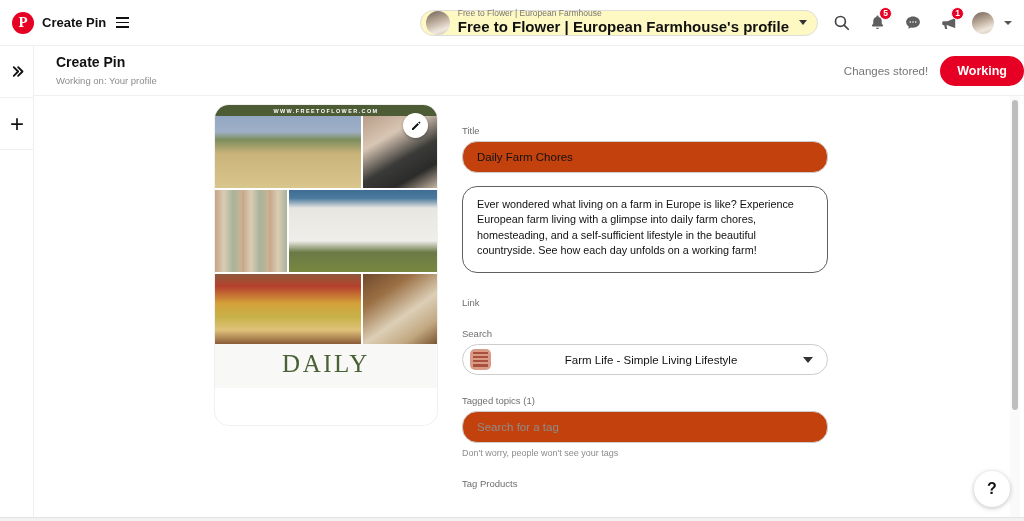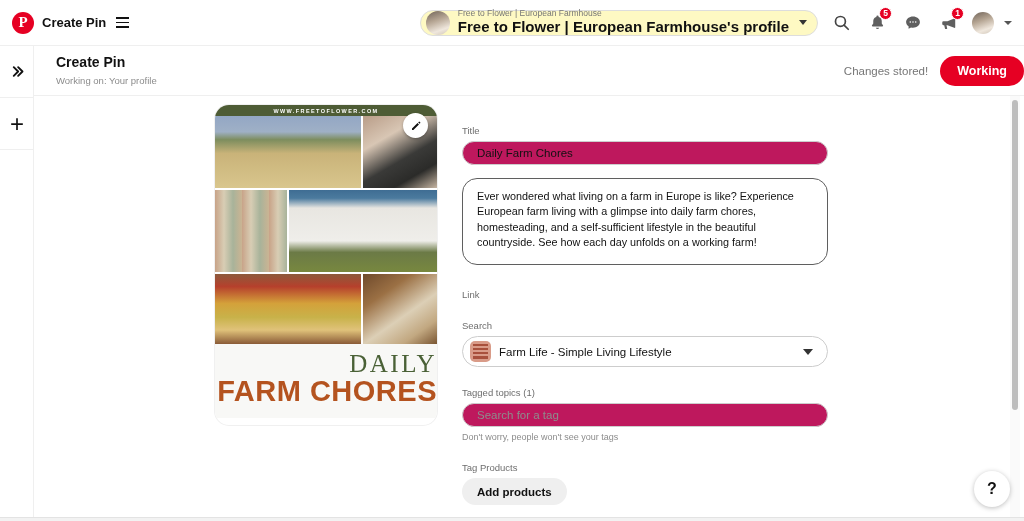--- a/index.html
+++ b/index.html
@@ -163,21 +163,21 @@
       linear-gradient(180deg,#cbbda3,#b9ab91); }
   .r2 .b { width: 148px; background:
       linear-gradient(180deg,#3f6d93 0%,#4b7a9e 10%,#e8e6e1 22%,#efeeea 62%,#6b7a46 76%,#78883f 100%); }
   .r3 { height: 70px; margin-top: 2px; }
   .r3 .a { width: 146px; background:
       linear-gradient(180deg,#8d5a3c 0%,#b6402c 18%,#d4a13a 42%,#c8b24a 62%,#e0c27a 80%,#8a5b37 100%); }
   .r3 .b { width: 74px; background:
       linear-gradient(145deg,#6f4a2c 0%,#9b7044 28%,#dccfb6 58%,#c2a881 80%,#7a5632 100%); }
   .pin-title-block {
     background: #f8f8f6; padding: 6px 0 10px;
-    text-align: right;
+    text-align: center;
   }
   .pin-daily {
     font-family: "Liberation Serif", serif;
     font-size: 25px; color: #4a6136; letter-spacing: 2.5px;
   }
   .pin-chores {
     font-size: 29px; font-weight: bold; color: #b4531f;
     letter-spacing: 0.5px; margin-top: -3px;
   }
   .edit-fab {
@@ -191,25 +191,25 @@
   
   .form {
     position: absolute; left: 428px; top: 9px;
     width: 366px;
   }
   .field { margin-bottom: 13px; }
   .field-label {
     font-size: 9.5px; color: #6e6e6e; margin-bottom: 5px; display: block; margin-top: 20px;
   }
   .text-input {
-    width: 100%; height: 24px;
+    width: 100%; height: 32px;
     border: 1px solid #cdcdcd; border-radius: 15px;
     padding: 0 14px; font-size: 11.5px;
     font-family: "Liberation Sans", sans-serif;
-    color: #111; background: #be185d; outline: none;
+    color: #111; background: #c2410c; outline: none;
   }
   .text-input::placeholder { color: #8d8d8d; }
   .textarea {
     width: 100%; height: 87px;
     border: 1px solid #5f5f5f; border-radius: 15px;
     padding: 10px 14px; font-size: 10.8px; line-height: 1.42;
     font-family: "Liberation Sans", sans-serif;
     color: #111; background: #fff; resize: none; outline: none;
   }
   .select-wrap { position: relative; }
@@ -224,21 +224,21 @@
     background: #d99b88; margin-right: 8px; flex: 0 0 auto;
     position: relative; overflow: hidden;
   }
   .board-thumb::after {
     content: ""; position: absolute; inset: 3px;
     background:
       linear-gradient(180deg,#a8503c 0 2px,transparent 2px 4px,
       #a8503c 4px 6px,transparent 6px 8px,#a8503c 8px 10px,
       transparent 10px 12px,#a8503c 12px 14px);
   }
-  .board-name { font-size: 11.5px; color: #111; flex: 1; }
+  .board-name { font-size: 11.5px; color: #111; flex: 1; text-align: center; }
   .sel-chev {
     width: 0; height: 0;
     border-left: 5px solid transparent;
     border-right: 5px solid transparent;
     border-top: 6px solid #333;
   }
   .helper-text { font-size: 9px; color: #8c8c8c; margin-top: 5px; }
   .add-products-btn {
     background: #efefef; color: #111; border: none;
     border-radius: 18px; height: 27px; padding: 0 15px;
@@ -365,21 +365,20 @@
     <div class="collage-row r2">
       <div class="cell a"></div>
       <div class="cell b"></div>
     </div>
     <div class="collage-row r3">
       <div class="cell a"></div>
       <div class="cell b"></div>
     </div>
     <div class="pin-title-block">
       <div class="pin-daily">DAILY</div>
-      <div class="pin-chores">FARM CHORES</div>
     </div>
     <div class="edit-fab">
       <svg width="12" height="12" viewBox="0 0 24 24" fill="#111">
         <path d="M4 17.2V20h2.8L17.9 8.9l-2.8-2.8L4 17.2zM20.6 6.2a1 1 0 0 0 0-1.4l-1.4-1.4a1 1 0 0 0-1.4 0L16.4 4.8l2.8 2.8 1.4-1.4z"></path>
       </svg>
     </div>
   </div>
 
   <div class="form">
 
@@ -408,21 +407,20 @@
     </div>
 
     <div class="field">
       <label class="field-label">Tagged topics (1)</label>
       <input class="text-input" type="text" placeholder="Search for a tag" style="">
       <div class="helper-text">Don't worry, people won't see your tags</div>
     </div>
 
     <div class="field">
       <label class="field-label">Tag Products</label>
-      <button class="add-products-btn">Add products</button>
     </div>
 
   </div>
 </div>
 
 <div class="scroll-track">
   <div class="scroll-thumb"></div>
 </div>
 
 <div class="help-fab">?</div>

